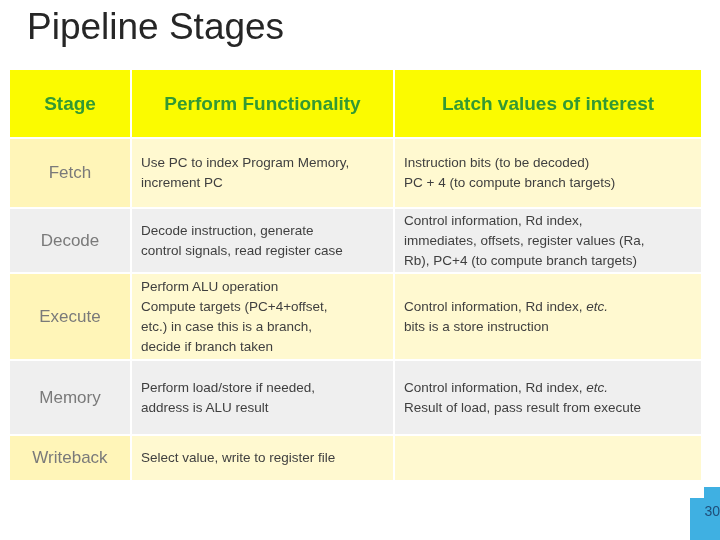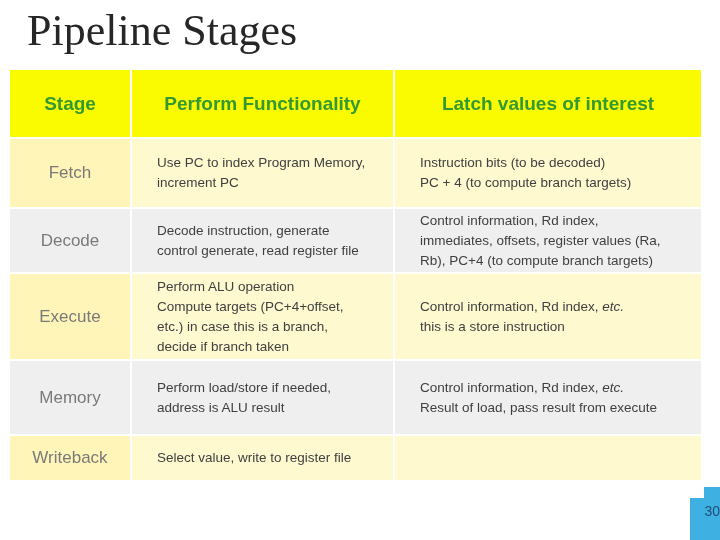--- a/index.html
+++ b/index.html
@@ -7,25 +7,24 @@
     width:720px;height:540px;
     background:#ffffff;
     font-family:"Liberation Sans", sans-serif;
     position:relative;
     overflow:hidden;
   }
   .slide{position:absolute;inset:0;background:#ffffff;}
 
   .title{
     position:absolute;left:27px;top:6px;
-    font-size:44px;line-height:1.15;
+    font-size:37px;line-height:1.15;
     color:var(--title-text,#262626);
     letter-spacing:0px;
     white-space:nowrap;
-    font-family:Liberation Serif, serif;
   }
 
   #stage-grid{
     position:absolute;left:10px;top:70px;
     display:grid;
     grid-template-columns:120px 261px 306px;
     grid-template-rows:67px 68px 63px 85px 73px 44px;
     gap:2px;
   }
 
@@ -45,21 +44,21 @@
     align-items:center;text-align:center;
   }
   .body-cell{
     font-size:13.5px;line-height:20px;
     color:var(--body-text,#3F3F3F);
     padding-left:9px;padding-right:3px;
   }
   .bg-cream-stage{background:var(--cream-stage,#FFF5B8);}
   .bg-cream-body{background:var(--cream-body,#FFF9D0);}
   .bg-gray{background:var(--gray-row,#EFEFEF);}
-  .line{white-space:nowrap;margin-left:16px;}
+  .line{white-space:nowrap;}
   .line em{}
 
   .pg-box{
     position:absolute;left:690px;top:498px;width:30px;height:42px;
     background:var(--page-box,#3FB0E2);
     display:flex;justify-content:flex-end;align-items:flex-start;
     padding-top:5px;box-sizing:border-box;
     font-size:14px;color:var(--page-text,#1F4E79);
   }
   .pg-step{
@@ -84,37 +83,37 @@
         <div class="line"><span>Use PC to index Program Memory,</span></div>
         <div class="line"><span>increment PC</span></div>
       </div>
       <div class="cell body-cell bg-cream-body">
         <div class="line"><span>Instruction bits (to be decoded)</span></div>
         <div class="line"><span>PC + 4 (to compute branch targets)</span></div>
       </div>
       <div class="cell stage-cell bg-gray">Decode</div>
       <div class="cell body-cell bg-gray">
         <div class="line"><span>Decode instruction, generate</span></div>
-        <div class="line"><span>control generate, read register file</span></div>
+        <div class="line"><span>control signals, read register case</span></div>
       </div>
       <div class="cell body-cell bg-gray">
         <div class="line"><span>Control information, Rd index,</span></div>
         <div class="line"><span>immediates, offsets, register values (Ra,</span></div>
         <div class="line"><span>Rb), PC+4 (to compute branch targets)</span></div>
       </div>
       <div class="cell stage-cell bg-cream-stage">Execute</div>
       <div class="cell body-cell bg-cream-body">
         <div class="line"><span>Perform ALU operation</span></div>
         <div class="line"><span>Compute targets (PC+4+offset,</span></div>
         <div class="line"><span>etc.) in case this is a branch,</span></div>
         <div class="line"><span>decide if branch taken</span></div>
       </div>
       <div class="cell body-cell bg-cream-body">
         <div class="line"><span>Control information, Rd index, </span><em>etc.</em></div>
-        <div class="line"><span>this is a store instruction</span></div>
+        <div class="line"><span>bits is a store instruction</span></div>
       </div>
       <div class="cell stage-cell bg-gray">Memory</div>
       <div class="cell body-cell bg-gray">
         <div class="line"><span>Perform load/store if needed,</span></div>
         <div class="line"><span>address is ALU result</span></div>
       </div>
       <div class="cell body-cell bg-gray">
         <div class="line"><span>Control information, Rd index, </span><em>etc.</em></div>
         <div class="line"><span>Result of load, pass result from execute</span></div>
       </div>

